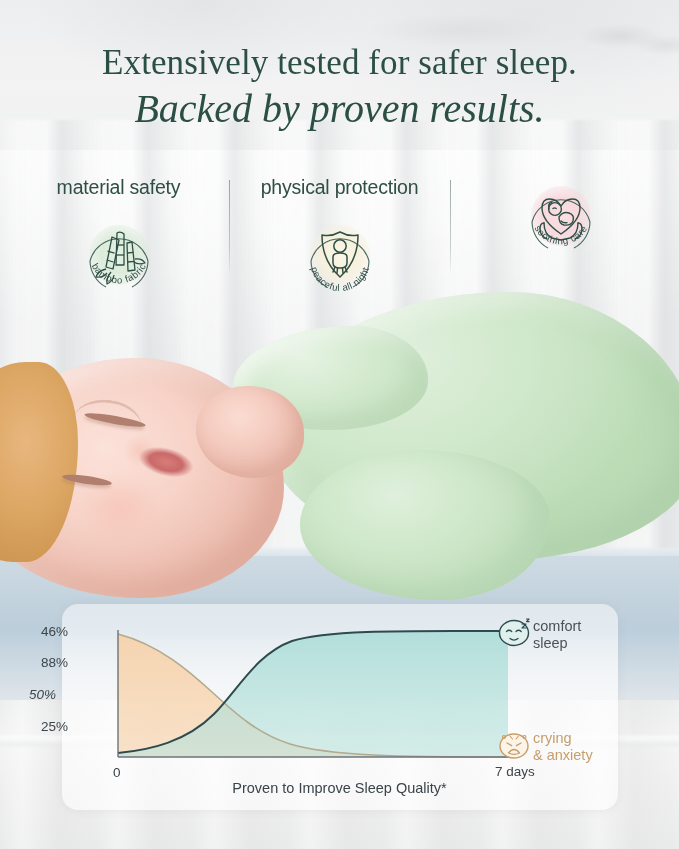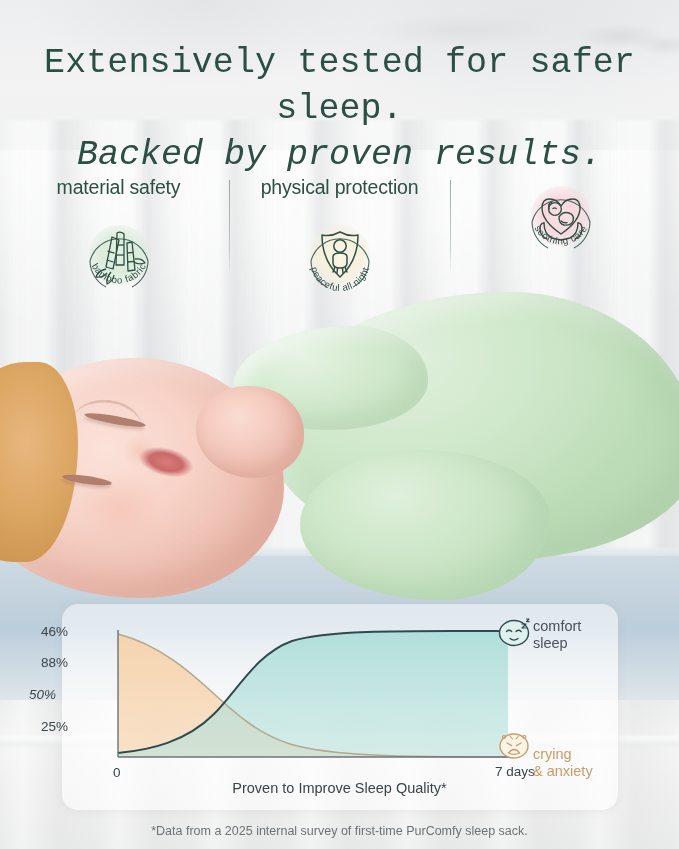--- a/index.html
+++ b/index.html
@@ -179,24 +179,24 @@
     background: radial-gradient(58% 60% at 40% 34%, #fbdcd2 0%, #f4cbbf 55%, #e9b9ab 100%);
     box-shadow: inset -8px -6px 14px rgba(206,148,131,.35);
   }
 
   
   .headline {
     position: absolute;
     left: 0; right: 0; top: 40px;
     text-align: center;
     color: #2b4f44;
-    font-family: Liberation Mono, monospace;
+    font-family: Liberation Serif, serif;
   }
   .headline .l1 { font-size: 35px; line-height: 46px; letter-spacing: .1px; }
-  .headline .l2 { font-size: 35px; line-height: 46px; font-style: italic; }
+  .headline .l2 { font-size: 40px; line-height: 46px; font-style: italic; }
 
   
   .features {
     position: absolute;
     left: 8px; top: 176px;
     width: 663px; height: 112px;
     display: flex;
   }
   .feature {
     position: relative;
@@ -257,21 +257,21 @@
     text-align: center;
     color: #3b4449;
     font-size: 14.5px;
   }
   .legend {
     position: absolute;
     font-size: 14.5px;
     line-height: 17px;
   }
   .legend.comfort { left: 533px; top: 618px; color: #4b5257; }
-  .legend.crying  { left: 533px; top: 730px; color: #c79d6a; margin-top: 16px; }
+  .legend.crying  { left: 533px; top: 730px; color: #c79d6a; }
 
   .footnote {
     position: absolute;
     left: 0; right: 0; top: 824px;
     text-align: center;
     color: #6d7277;
     font-size: 12.5px;
   }
 </style>
 </head>
@@ -453,14 +453,13 @@
 
   <div class="legend comfort">
     <div>comfort</div>
     <div>sleep</div>
   </div>
   <div class="legend crying">
     <div>crying</div>
     <div>&amp; anxiety</div>
   </div>
 
-  <div class="footnote">*Data from a 2025 internal survey of first-time PurComfy sleep sack.</div>
 </div>
 
 </body></html>

